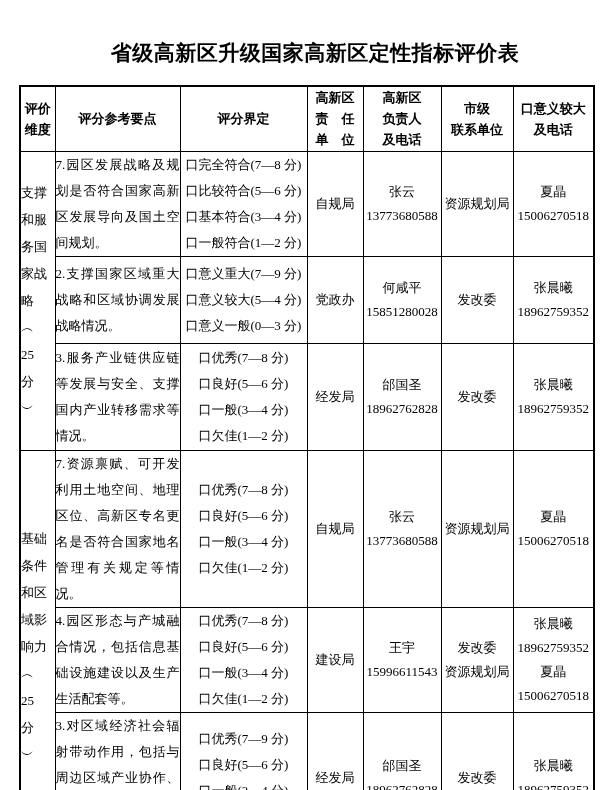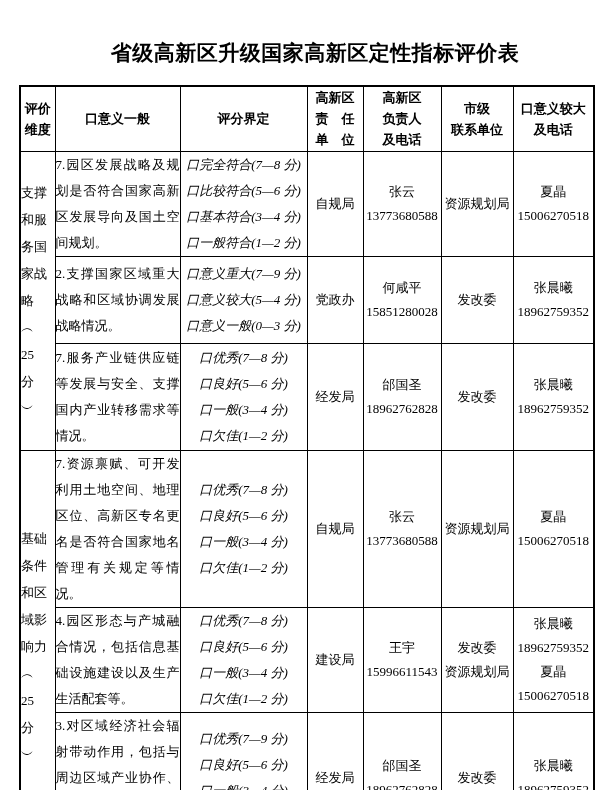--- a/index.html
+++ b/index.html
@@ -60,21 +60,20 @@
     font-size: 13px;
   }
   td.points-cell {
     text-align: justify;
     padding: 4px 4px;
     line-height: 26px;
     white-space: pre-line;
   }
   td.criteria-cell {
     text-align: center;
-    font-style: italic;
   }
   td.criteria-cell .crit-block {
     display: inline-block;
     text-align: left;
     white-space: pre-line;
     line-height: 26px;
   }
   td.center-cell {
     text-align: center;
     white-space: pre-line;
@@ -95,21 +94,21 @@
       <col style="width:127px">
       <col style="width:56px">
       <col style="width:78px">
       <col style="width:72px">
       <col style="width:81px">
     </colgroup>
     <thead>
       <tr style="height:65px">
         <th class="hdr">评价
 维度</th>
-        <th class="hdr">口意义一般</th>
+        <th class="hdr">评分参考要点</th>
         <th class="hdr">评分界定</th>
         <th class="hdr">高新区
 责　任
 单　位</th>
         <th class="hdr">高新区
 负责人
 及电话</th>
         <th class="hdr">市级
 联系单位</th>
         <th class="hdr">口意义较大
@@ -145,21 +144,21 @@
 口意义较大(5—4 分)
 口意义一般(0—3 分)</span></td>
         <td class="center-cell">党政办</td>
         <td class="center-cell">何咸平
 15851280028</td>
         <td class="center-cell">发改委</td>
         <td class="center-cell">张晨曦
 18962759352</td>
       </tr>
       <tr style="height:107px">
-        <td class="points-cell">7.服务产业链供应链等发展与安全、支撑国内产业转移需求等情况。</td>
+        <td class="points-cell">3.服务产业链供应链等发展与安全、支撑国内产业转移需求等情况。</td>
         <td class="criteria-cell"><span class="crit-block">口优秀(7—8 分)
 口良好(5—6 分)
 口一般(3—4 分)
 口欠佳(1—2 分)</span></td>
         <td class="center-cell">经发局</td>
         <td class="center-cell">邰国圣
 18962762828</td>
         <td class="center-cell">发改委</td>
         <td class="center-cell">张晨曦
 18962759352</td>

